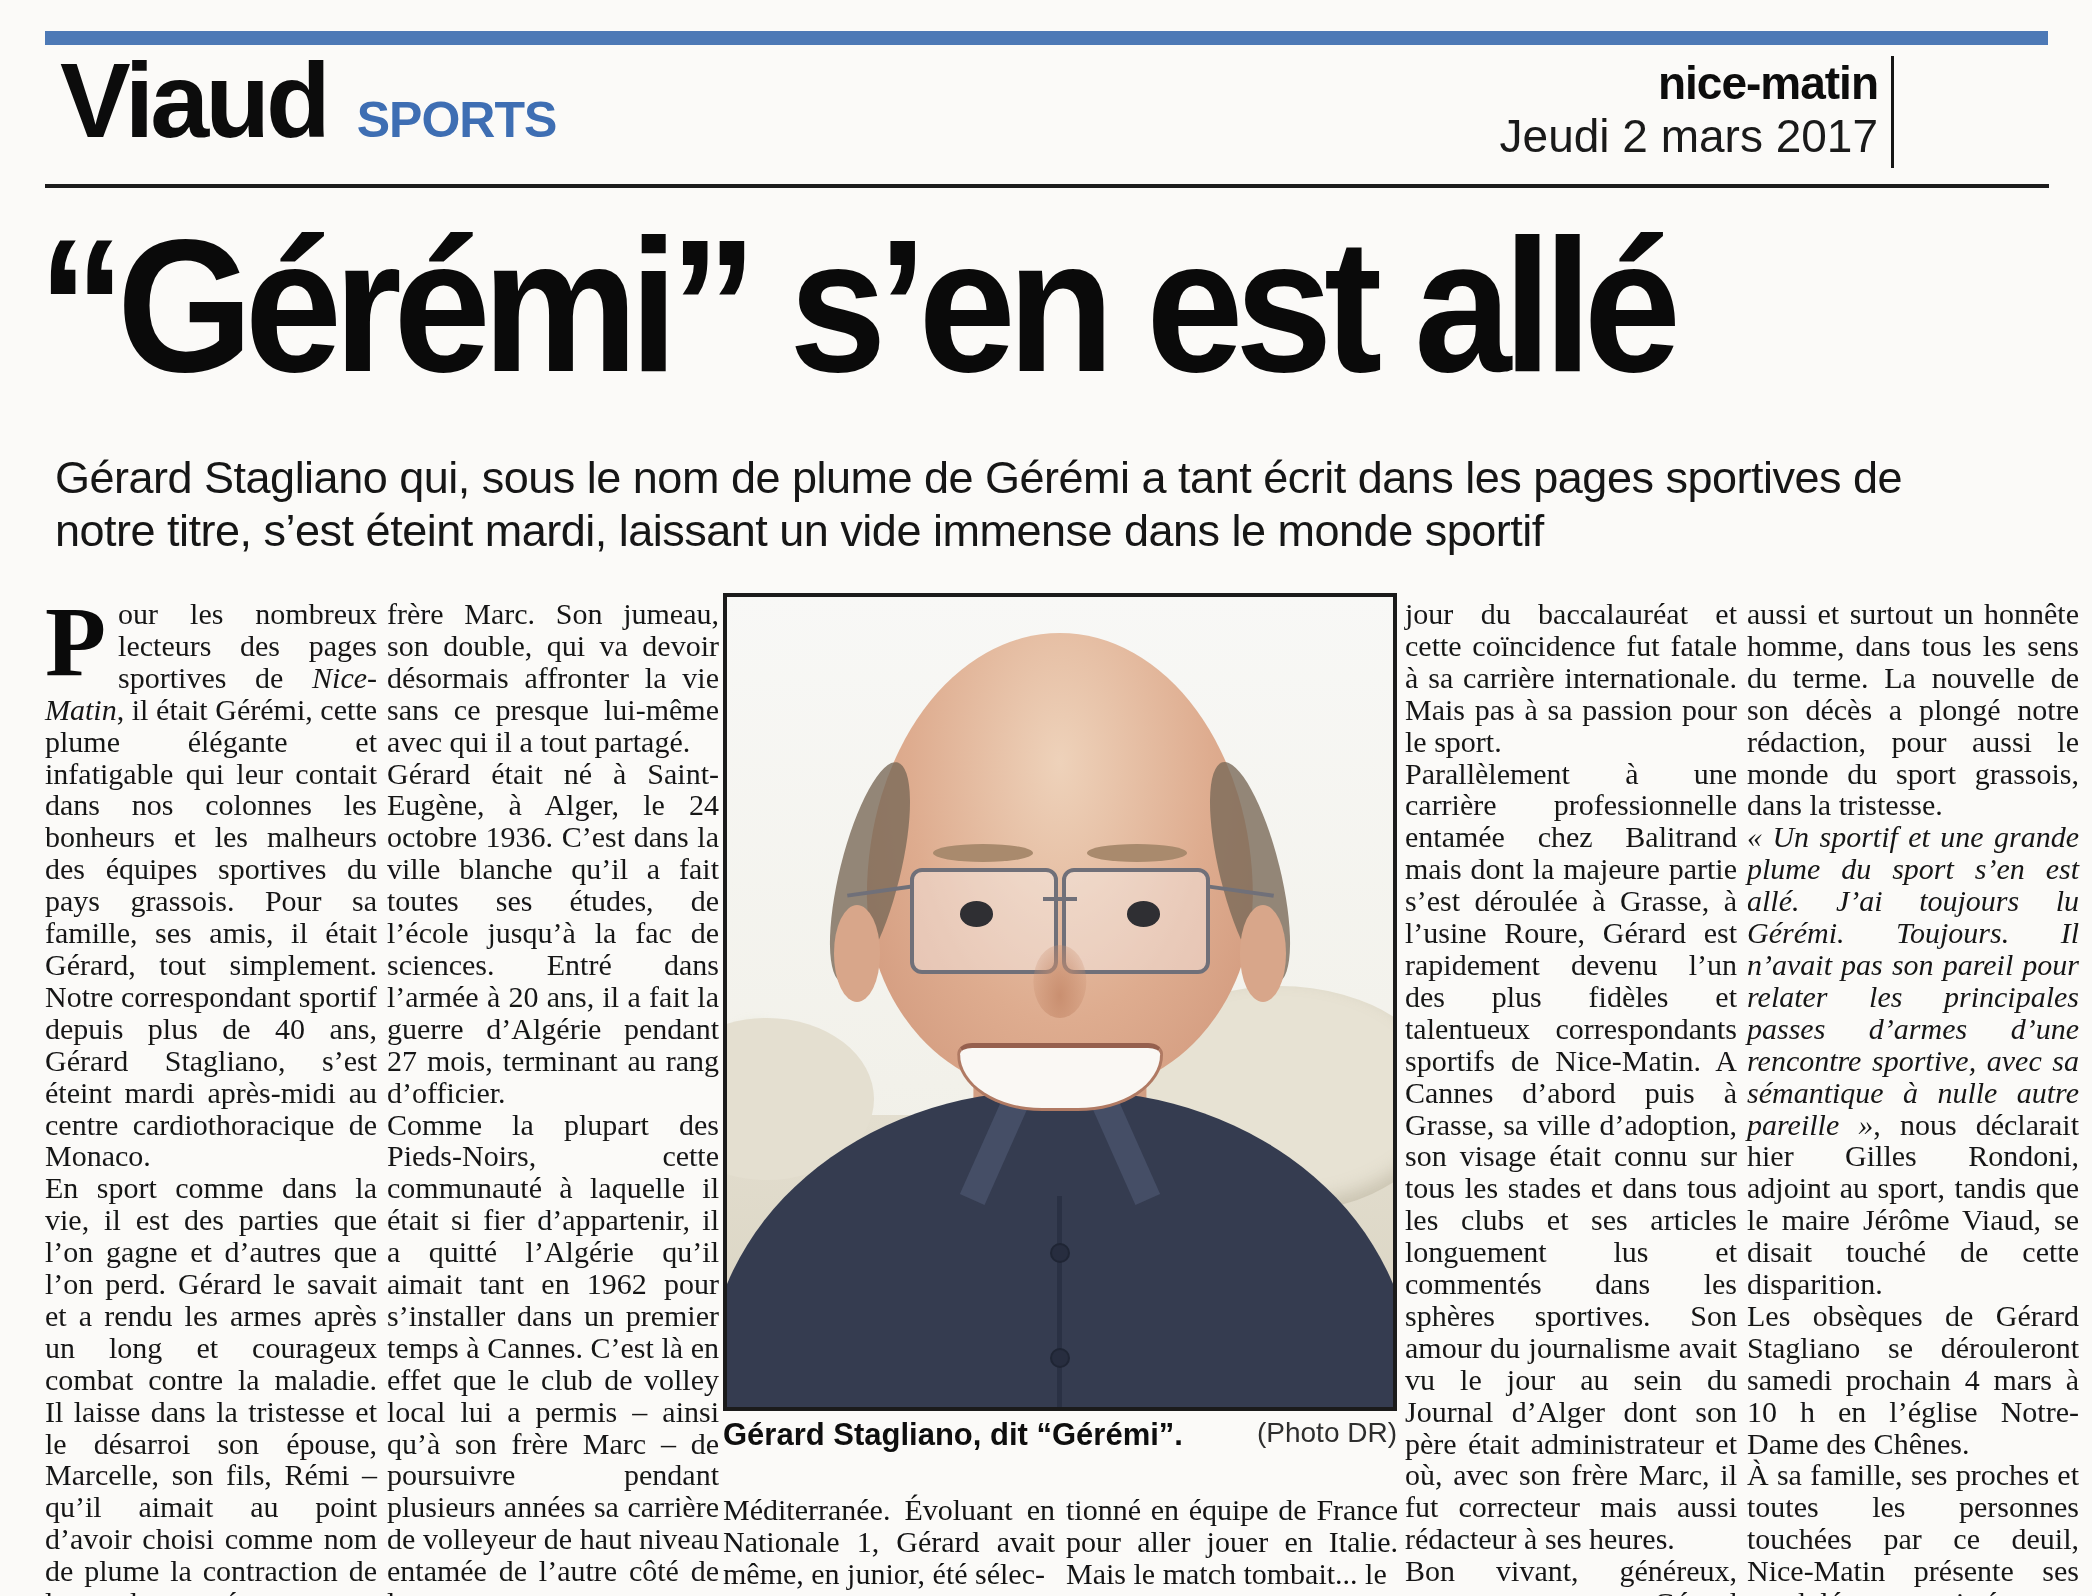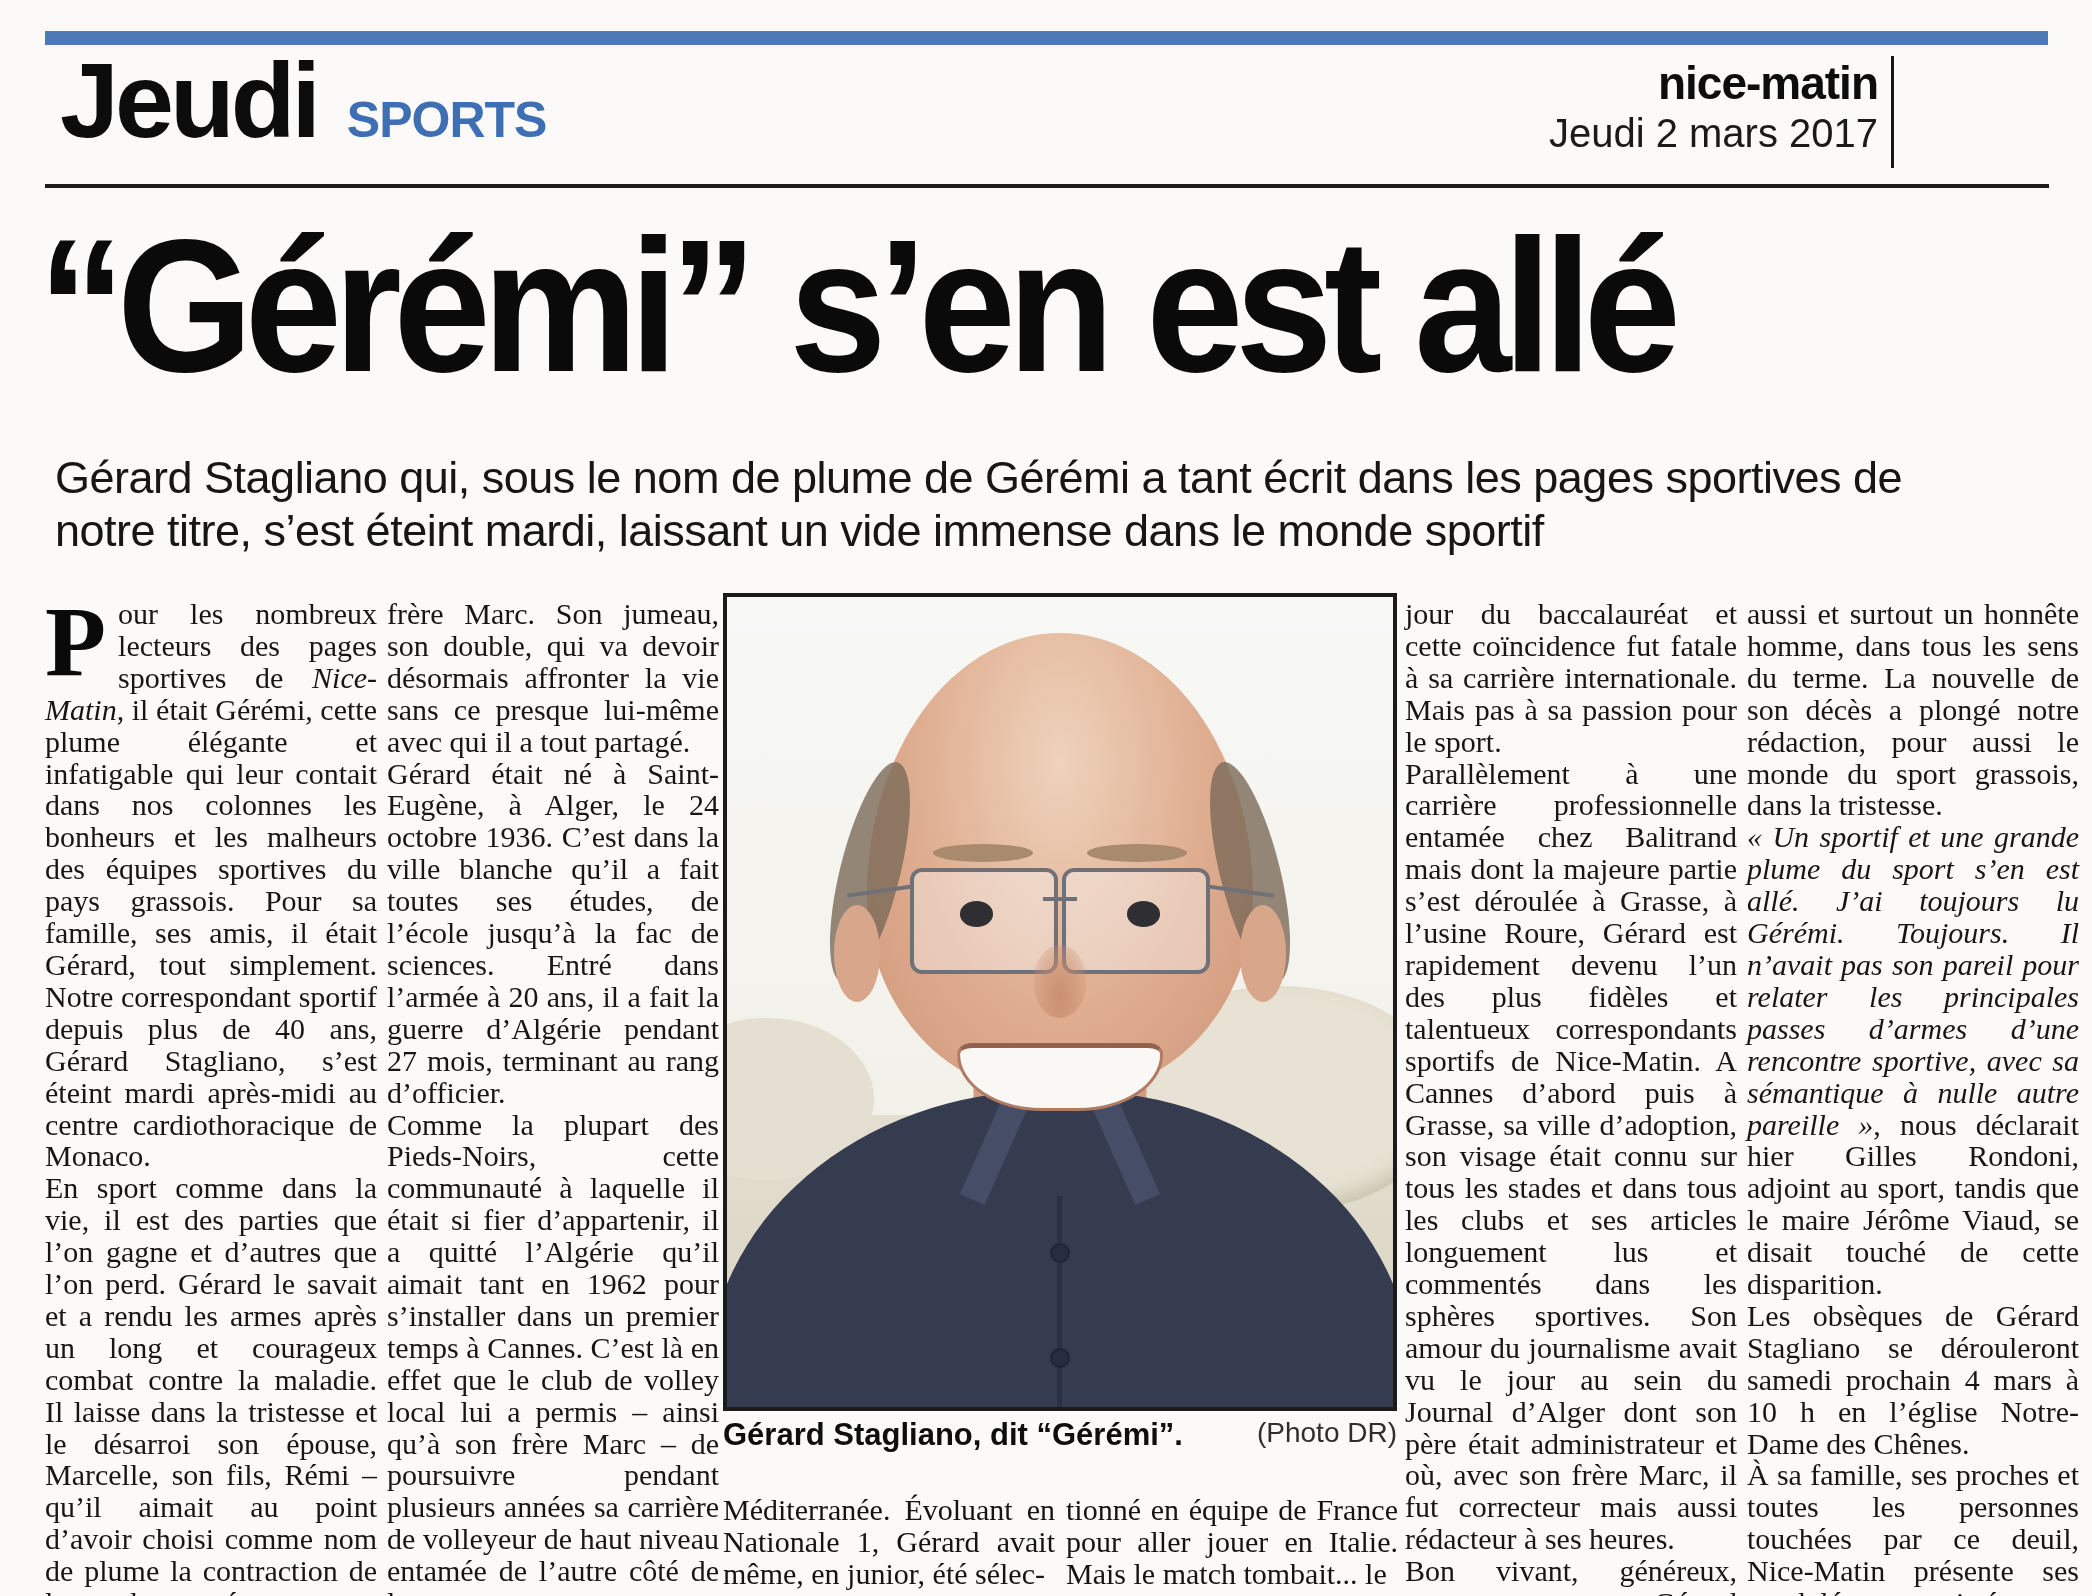--- a/index.html
+++ b/index.html
@@ -11,21 +11,21 @@
   .abs{position:absolute;}
 
   
   .topbar{left:45px;top:31px;width:2003px;height:14px;background:#4d79b6;}
   .masthead{left:60px;top:42px;display:flex;align-items:baseline;gap:30px;
     font-family:"Liberation Sans", sans-serif;font-weight:bold;}
   .section{font-size:106px;letter-spacing:-4px;color:#0c0c0c;line-height:1.1;}
   .section-suffix{font-size:50px;letter-spacing:-1px;color:#3e6eb3;}
   .mast-right{right:214px;top:58px;text-align:right;font-family:"Liberation Sans", sans-serif;}
   .paper-name{font-size:46px;font-weight:bold;letter-spacing:-1px;color:#0d0d0d;line-height:1.1;}
-  .paper-date{font-size:40px;color:#1a1a1a;line-height:1.2;}
+  .paper-date{font-size:46px;color:#1a1a1a;line-height:1.2;}
   .mast-divider{left:1891px;top:56px;width:3px;height:112px;background:#161616;}
   .header-rule{left:45px;top:184px;width:2004px;height:4px;background:#1c1c1c;}
 
   
   .headline{left:38px;top:206px;width:2020px;margin:0;
     font-family:"Liberation Sans", sans-serif;font-weight:bold;
     font-size:190px;line-height:1.05;letter-spacing:-9px;color:#0a0a0a;
     transform:scaleX(.92);transform-origin:left;white-space:nowrap;}
   .deck{left:55px;top:452px;width:1930px;margin:0;
     font-family:"Liberation Sans", sans-serif;font-weight:normal;
@@ -103,21 +103,21 @@
   .credit{font-family:"Liberation Sans", sans-serif;font-size:28px;color:#2e2e2e;}
 </style>
 </head>
 <body>
 
 <div>
 
   <div class="abs topbar"></div>
 
   <div class="abs masthead">
-    <span class="section">Jeudi</span>
+    <span class="section">Viaud</span>
     <span class="section-suffix">SPORTS</span>
   </div>
 
   <div class="abs mast-right">
     <div class="paper-name">nice-matin</div>
     <div class="paper-date">Jeudi 2 mars 2017</div>
   </div>
   <div class="abs mast-divider"></div>
 
   <div class="abs header-rule"></div>

